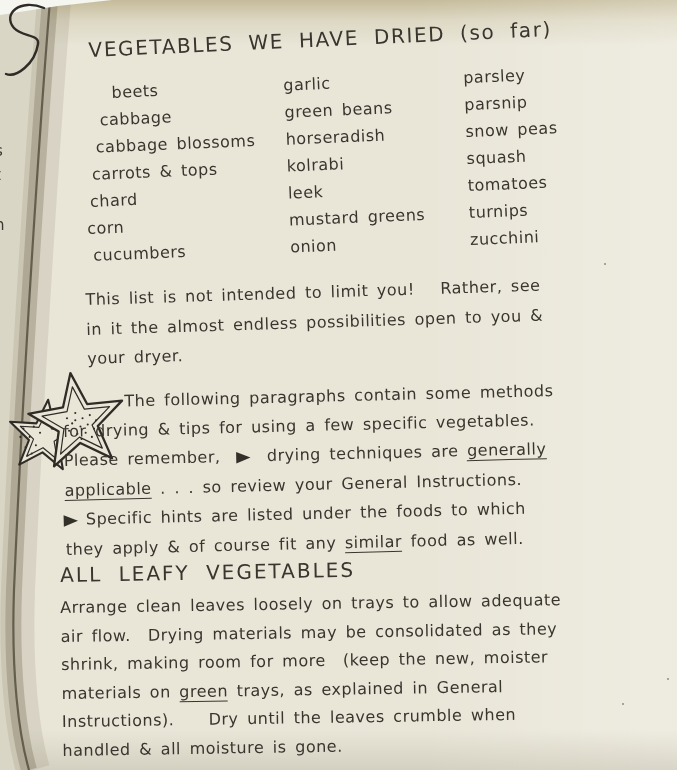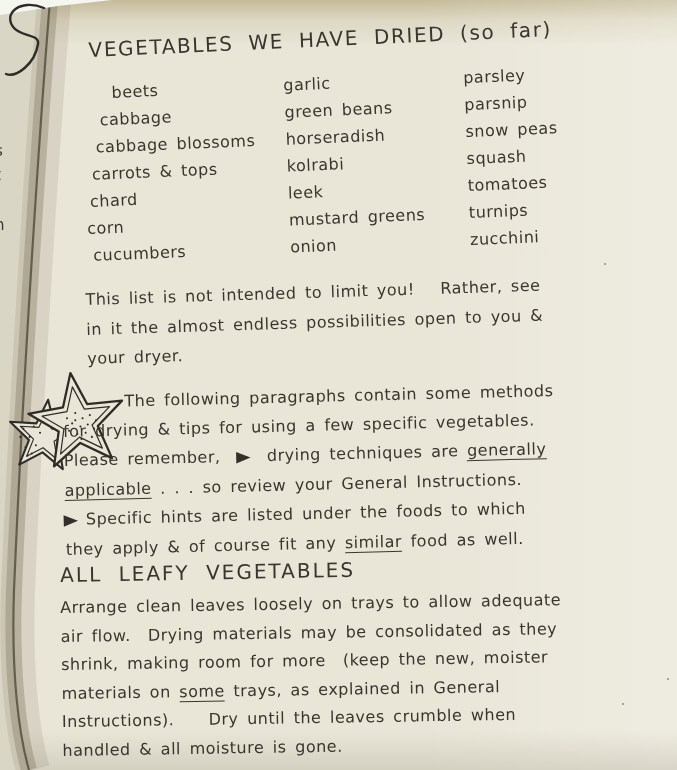--- a/index.html
+++ b/index.html
@@ -161,20 +161,20 @@
   <div class="line"><span class="u">applicable</span><span> . . . so review your General Instructions.</span></div>
   <div class="line"><span class="bullet">▶</span><span> Specific hints are listed under the foods to which</span></div>
   <div class="line"><span>they apply &amp; of course fit any </span><span class="u">similar</span><span> food as well.</span></div>
 </div>
 
 <div class="leafy-heading hand">ALL LEAFY VEGETABLES</div>
 <div class="para leafy hand">
   <div class="line">Arrange clean leaves loosely on trays to allow adequate</div>
   <div class="line">air flow.  Drying materials may be consolidated as they</div>
   <div class="line">shrink, making room for more  (keep the new, moister</div>
-  <div class="line"><span>materials on </span><span class="u">some</span><span> trays, as explained in General</span></div>
+  <div class="line"><span>materials on </span><span class="u">green</span><span> trays, as explained in General</span></div>
   <div class="line">Instructions).    Dry until the leaves crumble when</div>
   <div class="line">handled &amp; all moisture is gone.</div>
 </div>
 
 <div class="speck" style="left:667px;top:678px"></div>
 <div class="speck" style="left:622px;top:703px"></div>
 <div class="speck" style="left:604px;top:263px"></div>
 
 </body></html>

